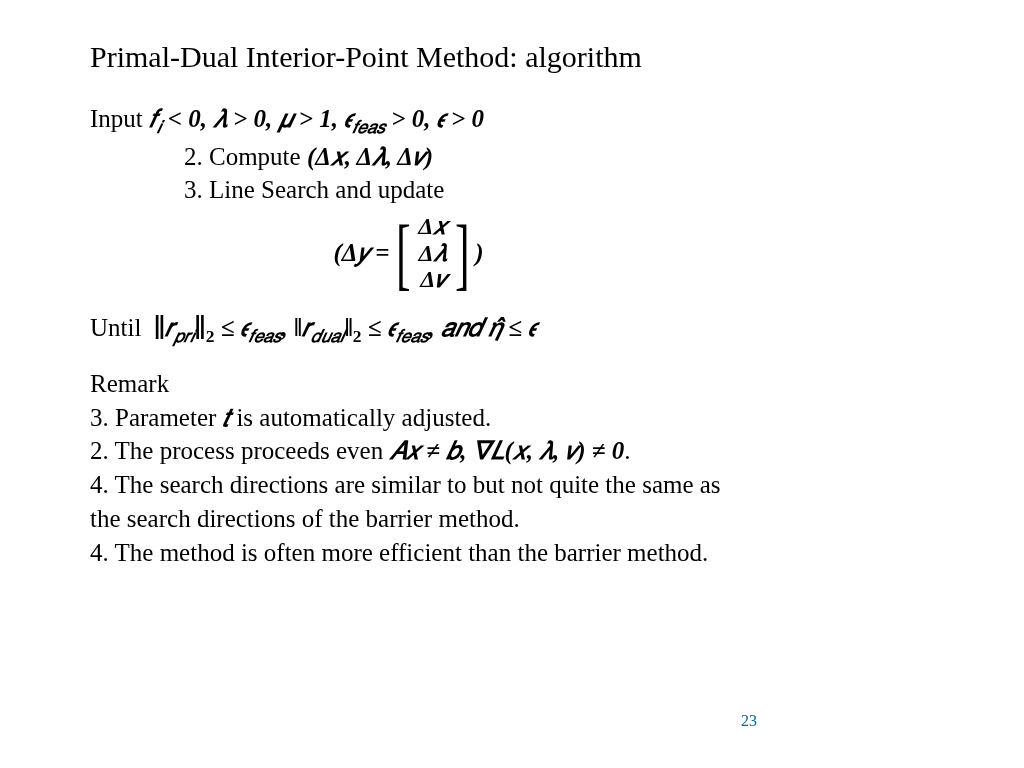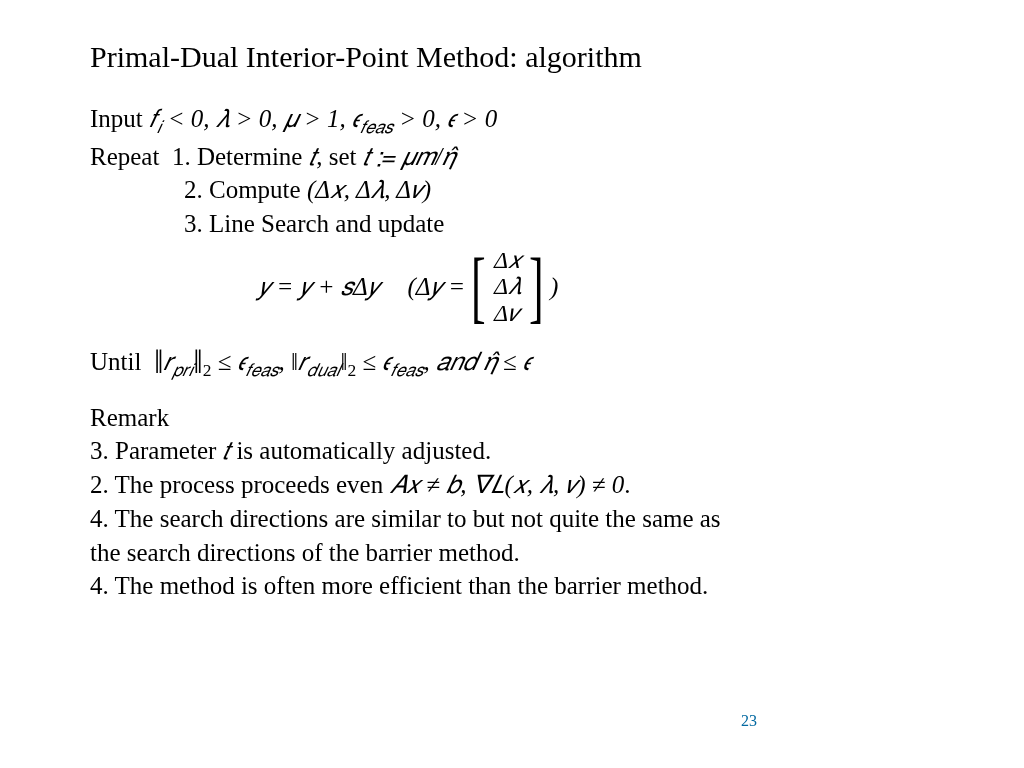--- a/index.html
+++ b/index.html
@@ -25,20 +25,21 @@
   .body {
     font-size: 25px;
     line-height: 1.35;
   }
   .indent {
     padding-left: 94px;
   }
   .math {
     font-family: "Cambria Math", "Times New Roman", serif;
     font-style: italic;
+    font-weight: bold;
   }
   .sub {
     font-size: 0.7em;
     vertical-align: sub;
     font-style: italic;
   }
   .center-eq {
     display: flex;
     justify-content: center;
     align-items: center;
@@ -55,20 +56,21 @@
     font-family: "Times New Roman", serif;
     font-style: normal;
     transform: scaleX(0.55);
   }
   .vec-col {
     display: inline-flex;
     flex-direction: column;
     font-size: 24px;
     line-height: 1.1;
     padding: 2px 2px;
+    text-align: right;
   }
   .pagenum {
     position: absolute;
     right: 60px;
     bottom: 38px;
     font-size: 16px;
     color: #0369a1;
   }
   .norm {
     font-style: normal;
@@ -87,35 +89,28 @@
 
   <div class="title">Primal-Dual Interior-Point Method: algorithm</div>
 
   <div class="body">
 
     <div>
       <span>Input</span>
       <span class="math">𝑓<sub class="sub">𝑖</sub> &lt; 0, 𝜆 &gt; 0, 𝜇 &gt; 1, 𝜖<sub class="sub">𝑓𝑒𝑎𝑠</sub> &gt; 0, 𝜖 &gt; 0</span>
     </div>
 
-    <div>
-      <span>Repeat</span>&nbsp;
-      <span>
-        <span>1. Determine </span><span class="math">𝑡</span><span>, set </span><span class="math">𝑡 ≔ 𝜇𝑚/𝜂̂</span>
-      </span>
-    </div>
 
     <div class="indent">
       <span>2. Compute </span><span class="math">(Δ𝑥, Δ𝜆, Δ𝑣)</span>
     </div>
 
     <div class="indent">3. Line Search and update</div>
 
     <div class="center-eq">
-      <span class="math" style="margin-right:28px">𝑦 = 𝑦 + 𝑠Δ𝑦</span>
       <span class="math">(Δ𝑦 =</span>
       <span class="vec">
         <span class="bracket">[</span>
         <span class="vec-col math">
           <span>Δ𝑥</span>
           <span>Δ𝜆</span>
           <span>Δ𝑣</span>
         </span>
         <span class="bracket">]</span>
       </span>

